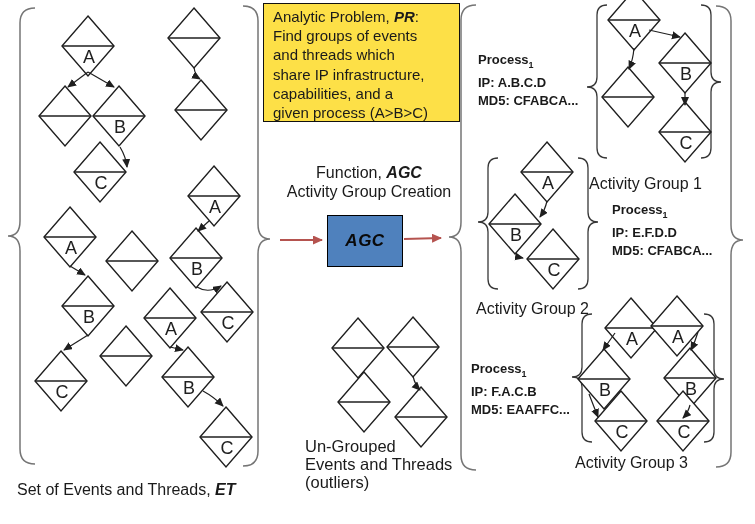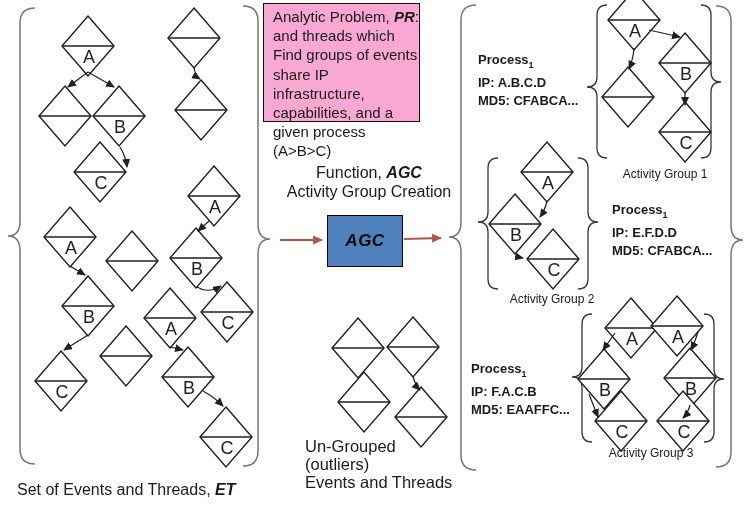--- a/index.html
+++ b/index.html
@@ -2,29 +2,29 @@
 <html><head>
 <meta charset="utf-8">
 <style>
   html,body{margin:0;padding:0;background:#fff;}
   #app{position:relative;width:755px;height:524px;background:#fff;overflow:hidden;
        font-family:"Liberation Sans","DejaVu Sans",sans-serif;color:#1a1a1a;}
   #diagram{position:absolute;left:0;top:0;}
   svg text{font-family:"Liberation Sans","DejaVu Sans",sans-serif;}
   .em{font-weight:bold;font-style:italic;}
   .overlay{position:absolute;}
-  .problem-box{left:263px;top:3px;width:157px;height:119px;border:1.6px solid #111;
-       box-sizing:border-box;padding:3px 0 0 9px;font-size:15px;line-height:19.2px;background:#f9a8d4;}
+  .problem-box{left:263px;top:3px;width:197px;height:119px;border:1.6px solid #111;
+       box-sizing:border-box;padding:3px 0 0 9px;font-size:15px;line-height:19.2px;background:#fde047;}
   .agc-caption{left:269px;top:164px;width:200px;text-align:center;font-size:16px;line-height:18.5px;}
   .agc-box{left:327px;top:215px;width:76px;height:52px;border:1.8px solid #000;box-sizing:border-box;
        display:flex;align-items:center;justify-content:center;font-size:17px;color:#0a0a0a;letter-spacing:.5px;}
   .ungrouped-caption{left:305px;top:437px;width:175px;font-size:16.5px;line-height:18px;}
   .et-caption{left:17px;top:481px;font-size:16px;}
   .ags-caption{left:516px;top:494px;font-size:17px;}
-  .group-label{width:152px;text-align:center;font-size:12px;}
+  .group-label{width:152px;font-size:16px;margin-top:8px;}
   .gl1{left:589px;top:167px;} .gl2{left:476px;top:292px;} .gl3{left:575px;top:446px;}
   .process{font-weight:bold;font-size:13px;line-height:18px;}
   .process sub{font-size:9px;}
   .p1{left:478px;top:51px;} .p2{left:612px;top:201px;} .p3{left:471px;top:360px;}
 </style>
 </head>
 <body>
 
 <div id="app">
 
@@ -228,40 +228,40 @@
         <path d="M 589 394 Q 594 407 598 417" fill="none" stroke="#1f1f1f" stroke-width="1.2" marker-end="url(#ah)"></path>
         <path d="M 698 332 Q 695 342 691 350" fill="none" stroke="#1f1f1f" stroke-width="1.2" marker-end="url(#ah)"></path>
         <path d="M 690 405 Q 688 413 683 418" fill="none" stroke="#1f1f1f" stroke-width="1.2" marker-end="url(#ah)"></path>
         <path d="M 280 240 L 322 240" fill="none" stroke="#b5534f" stroke-width="1.8" marker-end="url(#ahr)"></path>
         <path d="M 404 239 L 441 238" fill="none" stroke="#b5534f" stroke-width="1.8" marker-end="url(#ahr)"></path>
       </g>
   </svg>
 
   <div class="overlay problem-box">
     <div><span>Analytic Problem, </span><span class="em">PR</span><span>:</span></div>
+    <div>Find groups of events</div>
     <div>and threads which</div>
-    <div>Find groups of events</div>
     <div>share IP infrastructure,</div>
     <div>capabilities, and a</div>
     <div>given process (A&gt;B&gt;C)</div>
   </div>
 
   <div class="overlay agc-caption">
     <div><span>Function, </span><span class="em">AGC</span></div>
     <div>Activity Group Creation</div>
   </div>
 
   <div class="overlay agc-box" style="background: rgb(79, 129, 189);">
     <span class="em">AGC</span>
   </div>
 
   <div class="overlay ungrouped-caption">
     <div>Un-Grouped</div>
+    <div>Events and Threads</div>
     <div>(outliers)</div>
-    <div>Events and Threads</div>
   </div>
 
   <div class="overlay et-caption"><span>Set of Events and Threads, </span><span class="em">ET</span></div>
 
 
   <div class="overlay group-label gl1">Activity Group 1</div>
   <div class="overlay group-label gl2">Activity Group 2</div>
   <div class="overlay group-label gl3">Activity Group 3</div>
 
   <div class="overlay process p1">

